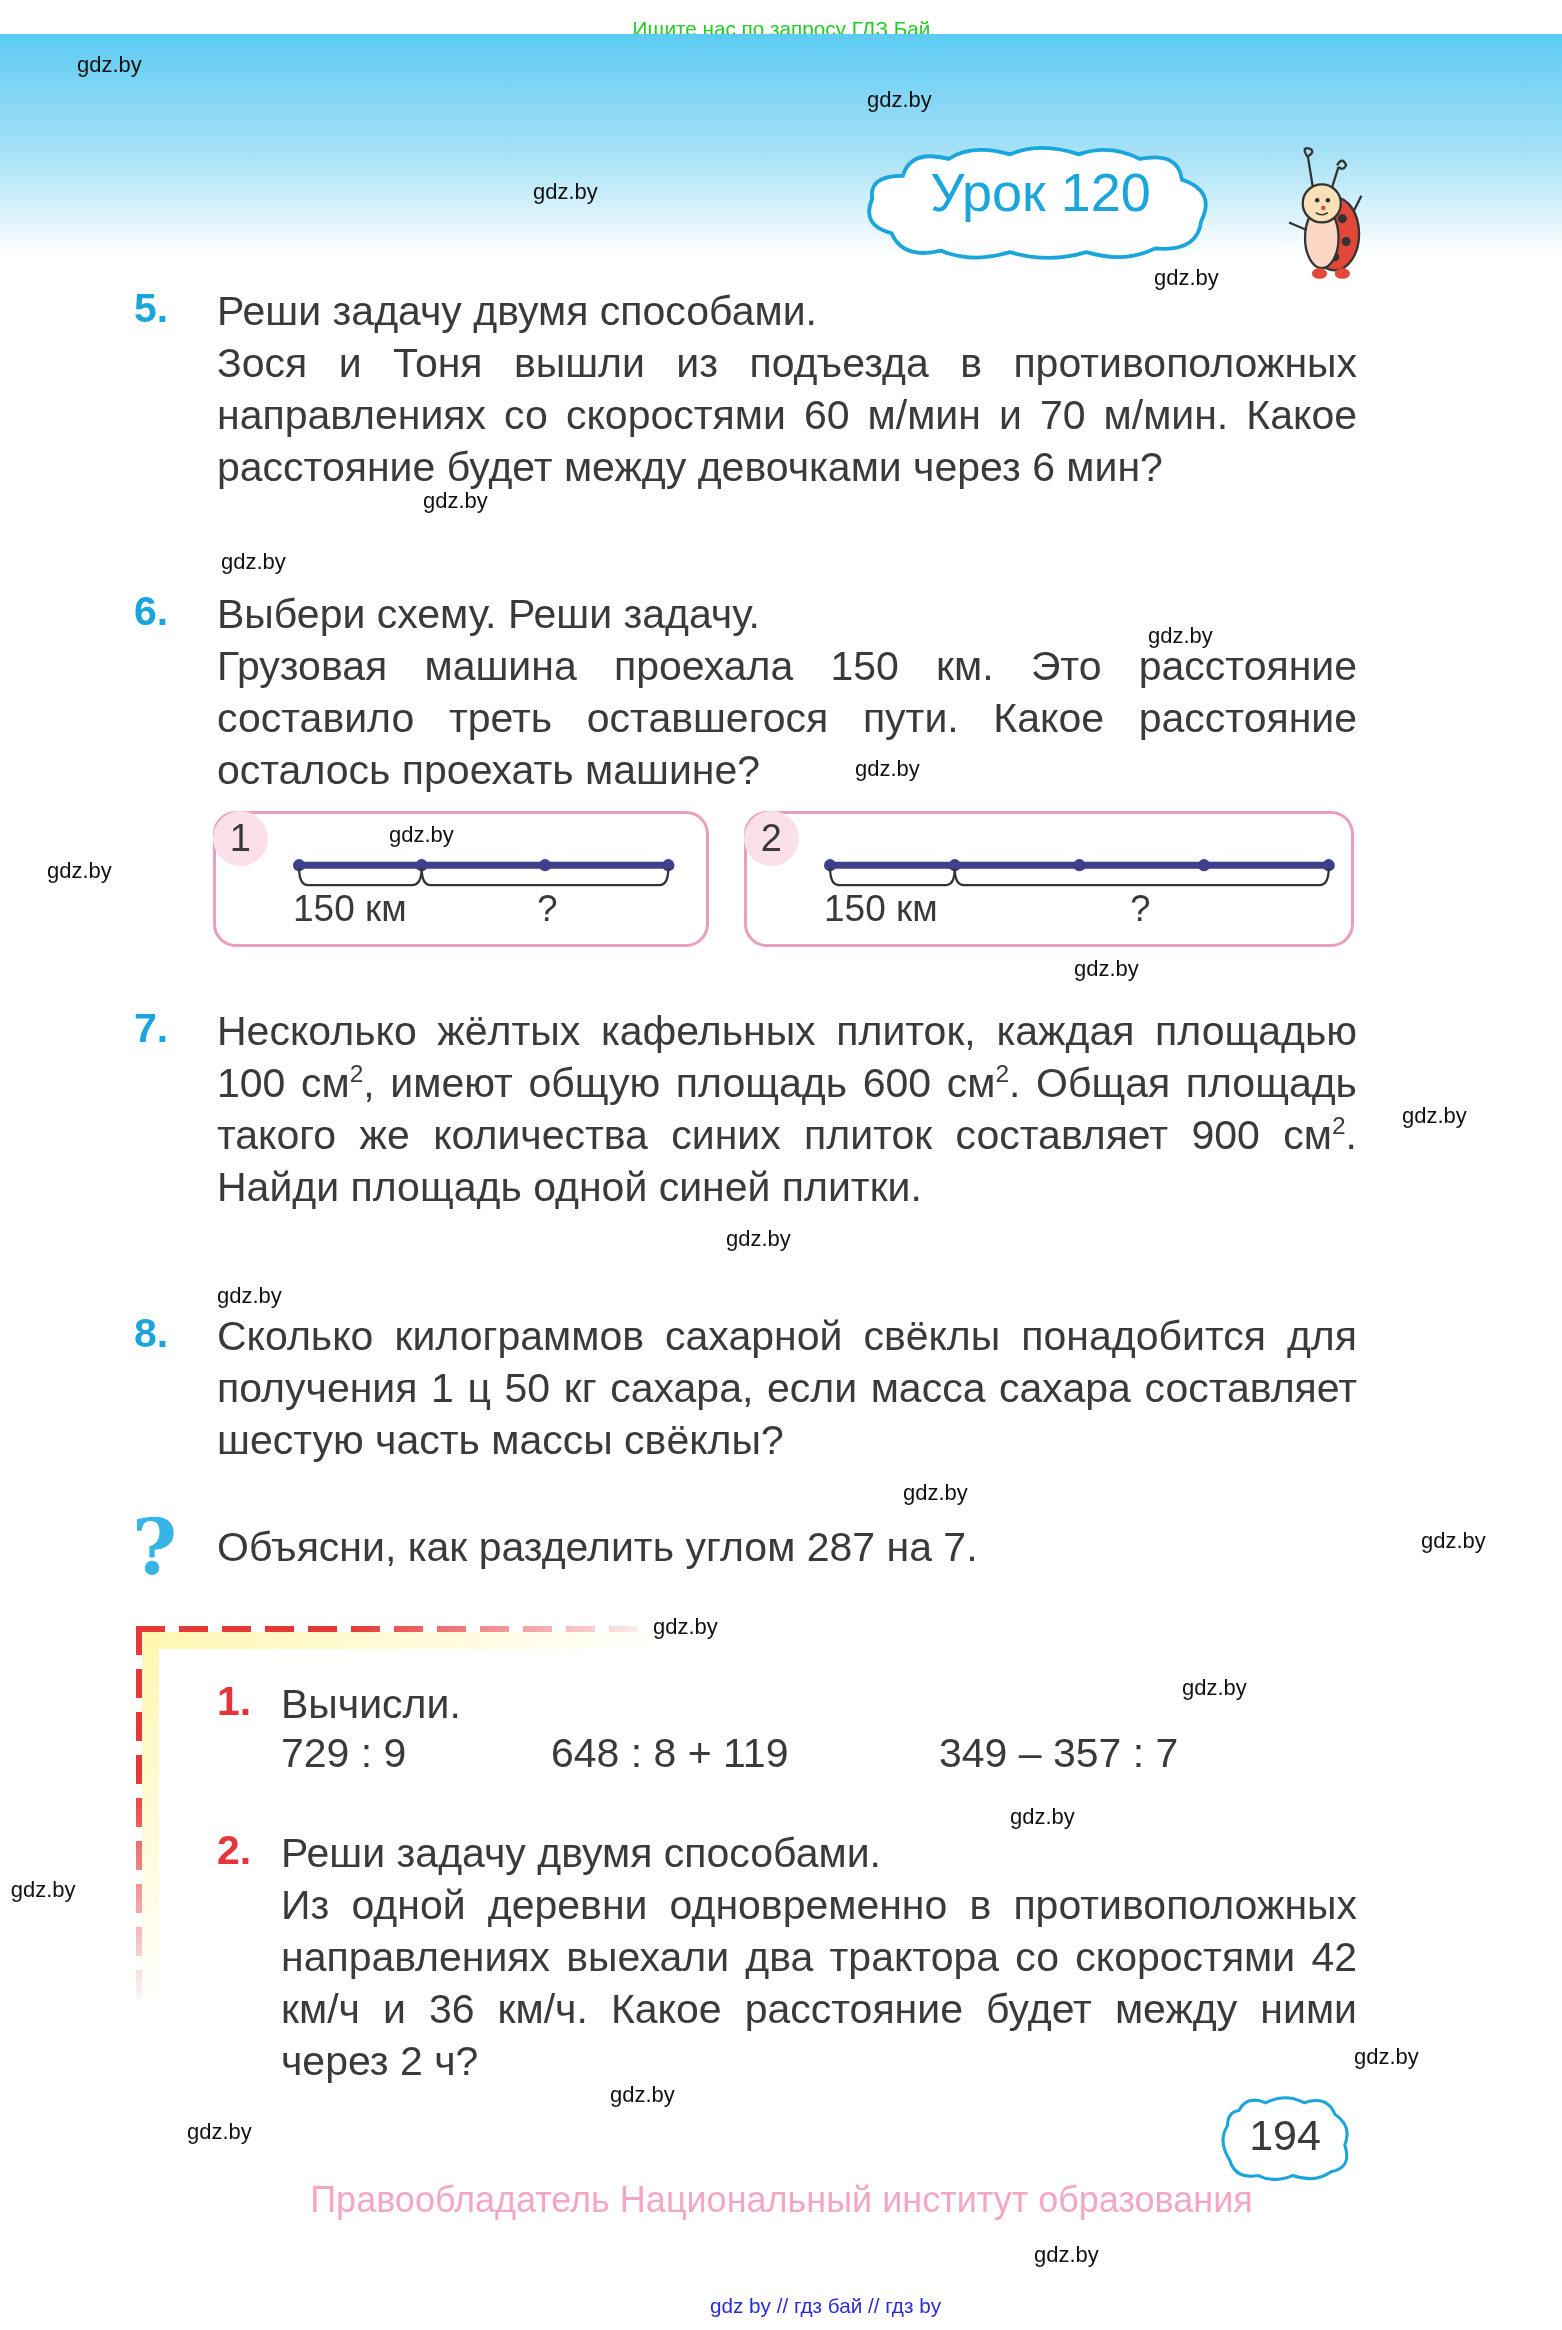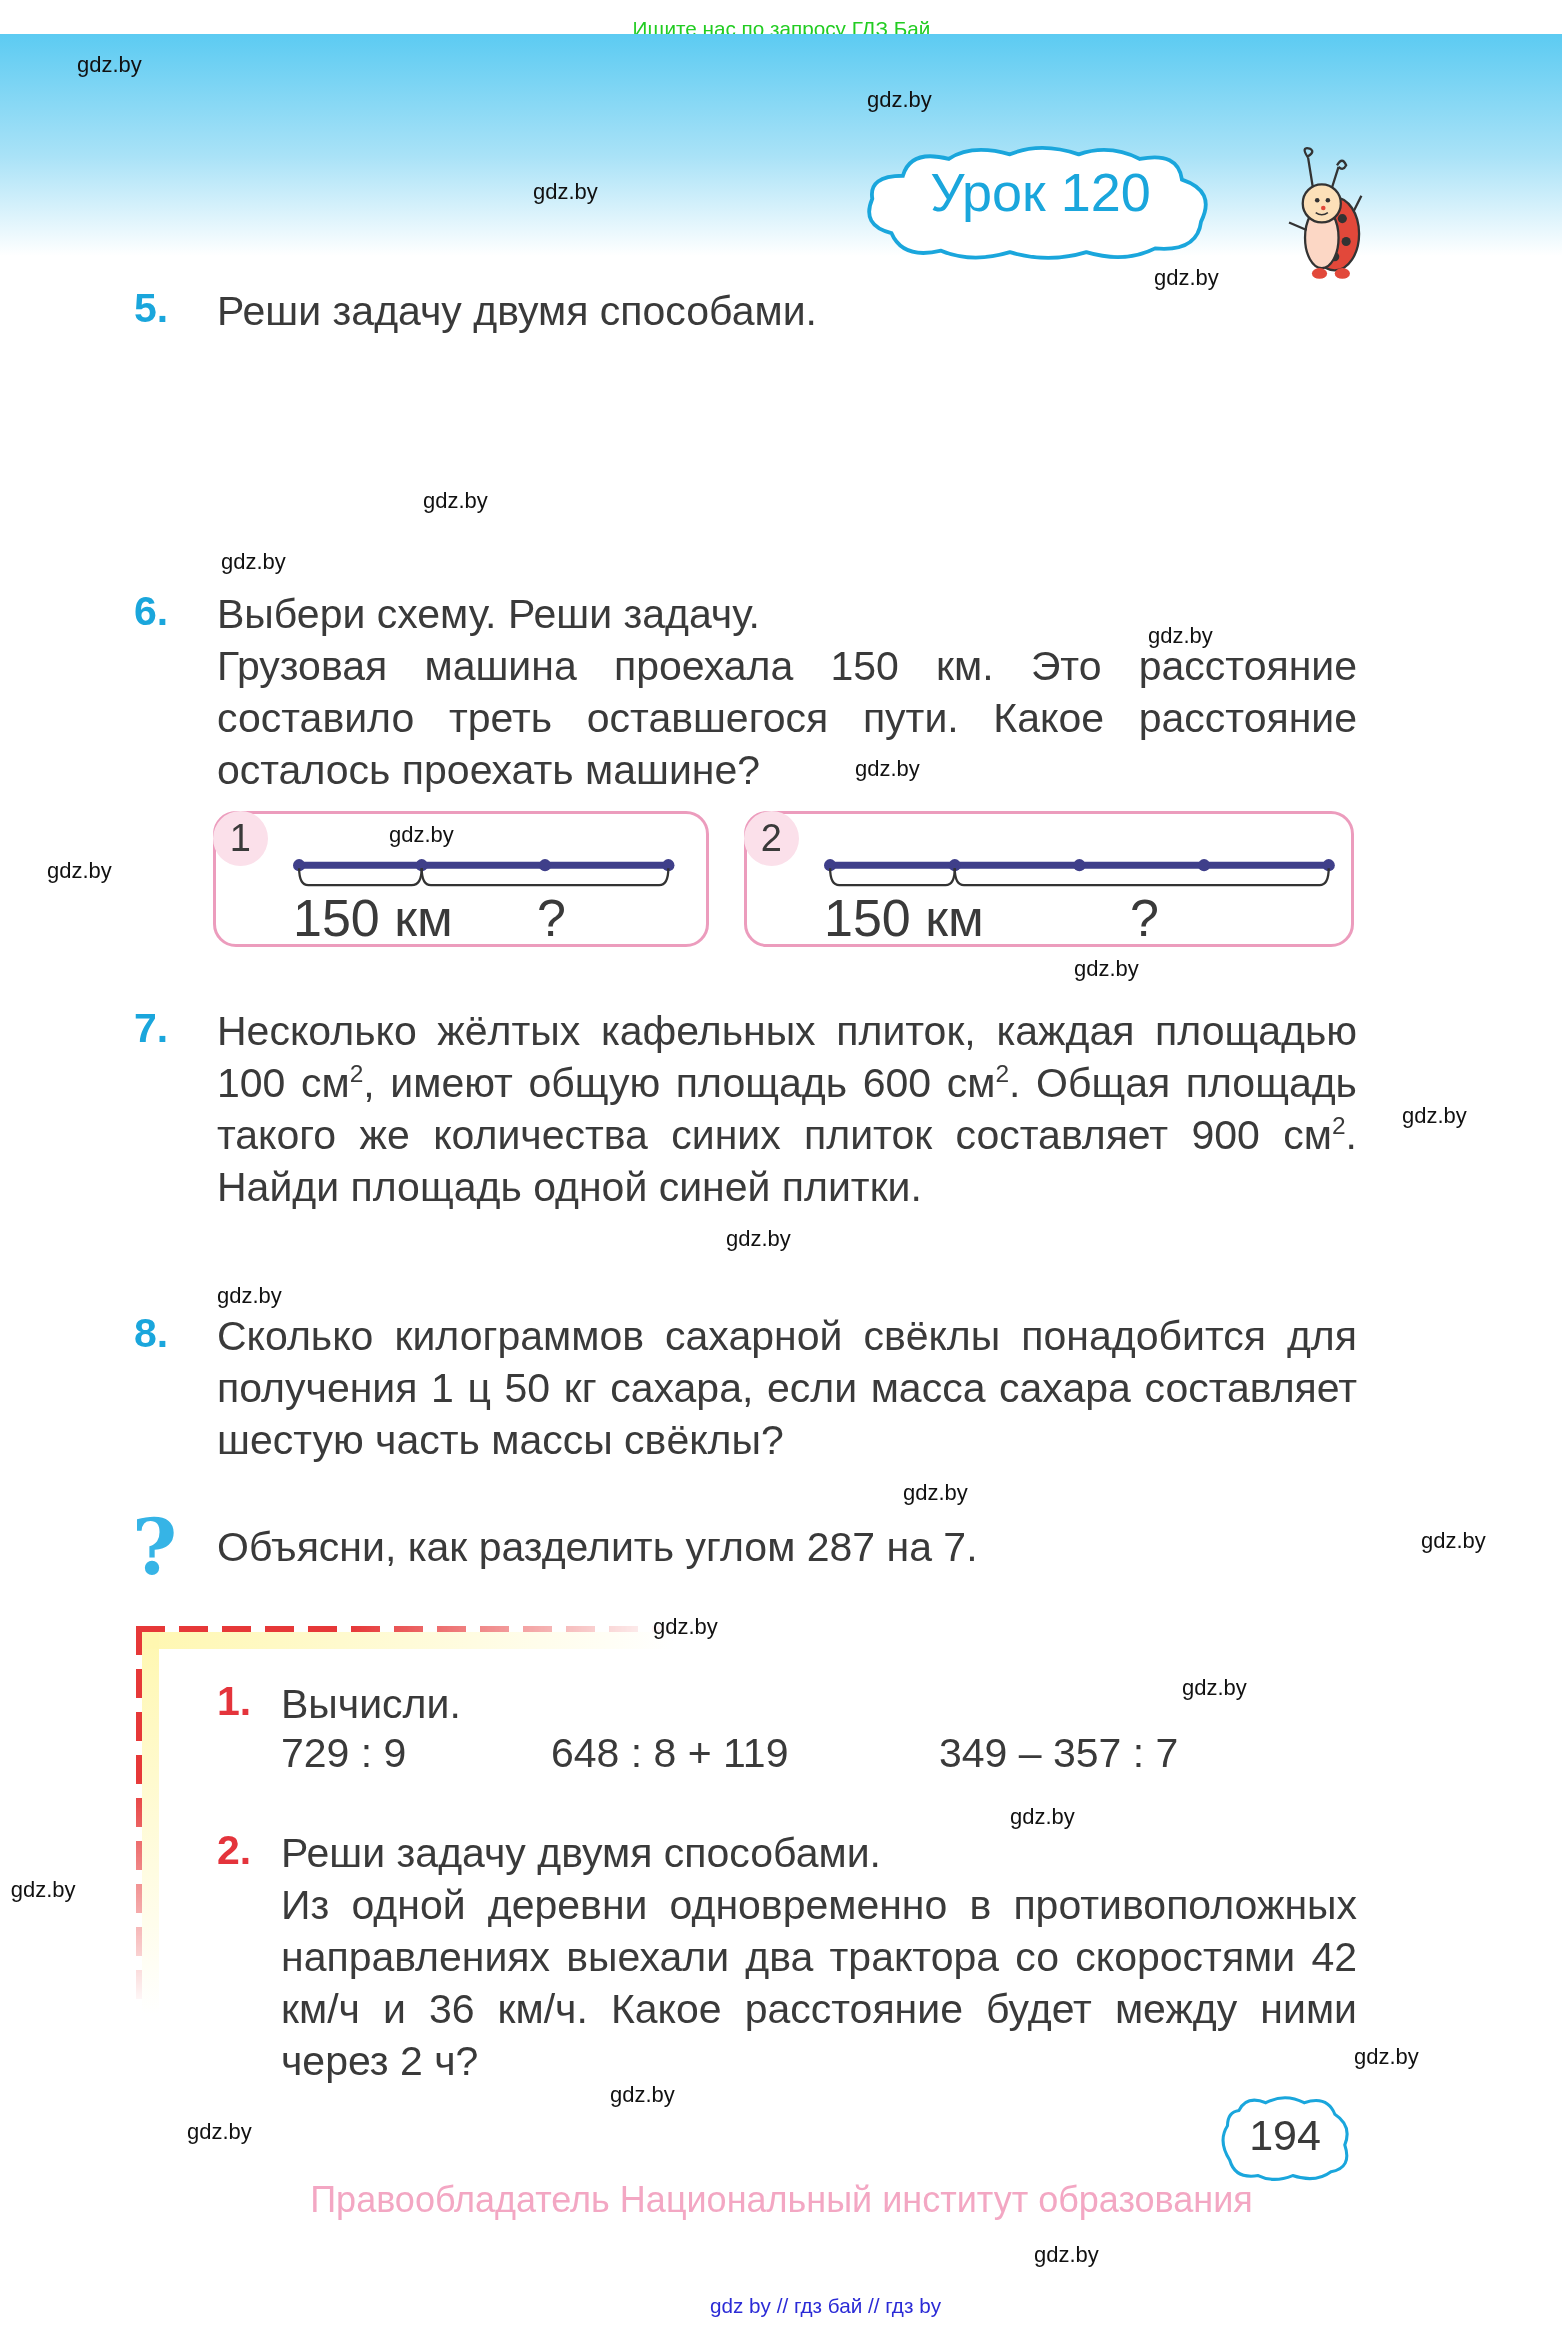--- a/index.html
+++ b/index.html
@@ -13,21 +13,21 @@
   .ladybug{position:absolute;left:1270px;top:142px;width:99px;height:138px;}
   .task{position:absolute;left:134px;width:1224px;}
   .num{position:absolute;left:0;font-size:41px;font-weight:bold;}
   .num.blue{color:#1aa6dc;}
   .num.red{color:#e4343c;}
   .txt{position:absolute;left:83px;width:1140px;font-size:41px;line-height:52px;color:#3a3a3a;text-align:justify;}
   .txt p{margin:0;}
   sup{font-size:24.5px;line-height:0;}
   .scheme{position:absolute;top:811px;height:130px;border:3.1px solid #ec9cbd;border-radius:23px;background:#fff;}
   .scheme .badge{position:absolute;left:-3.1px;top:-3.1px;width:55px;height:55px;border-radius:50%;background:#fbe0ea;font-size:38px;color:#3a3a3a;text-align:center;line-height:55px;}
-  .scheme .lab{position:absolute;top:74px;font-size:52px;color:#3a3a3a;}
+  .scheme .lab{position:absolute;top:74px;font-size:37px;color:#3a3a3a;}
   .q-icon{position:absolute;left:132px;top:1513px;width:54px;height:69px;font-size:77px;font-weight:bold;color:#36b4e6;line-height:69px;font-family:"DejaVu Serif",serif;}
   .box-top{position:absolute;left:136px;top:1626px;width:536px;height:6.1px;background:repeating-linear-gradient(90deg,#e63838 0 29px,transparent 29px 43px);-webkit-mask:linear-gradient(90deg,#000 40%,transparent);mask:linear-gradient(90deg,#000 40%,transparent);}
   .box-top-glow{position:absolute;left:139px;top:1632px;width:536px;height:17px;background:linear-gradient(90deg,#fff7b0,rgba(255,255,255,0));}
   .box-left{position:absolute;left:136px;top:1626px;width:6.1px;height:383px;background:repeating-linear-gradient(180deg,#e63838 0 29px,transparent 29px 43px);-webkit-mask:linear-gradient(#000 40%,transparent);mask:linear-gradient(#000 40%,transparent);}
   .box-left-glow{position:absolute;left:142px;top:1632px;width:17px;height:383px;background:linear-gradient(#fff7b0,rgba(255,255,255,0));}
   .expr{position:absolute;font-size:41px;color:#3a3a3a;white-space:nowrap;}
   .page-num{position:absolute;left:1216px;top:2095px;width:138px;height:86px;}
   .page-num-text{position:absolute;left:1216px;top:2111px;width:138px;text-align:center;font-size:43px;color:#3a3a3a;}
   .copyright{position:absolute;left:0;top:2179px;width:1563px;text-align:center;font-size:36px;color:#f3a7c3;}
   .footer{position:absolute;left:0;top:2294px;width:1563px;text-align:center;font-size:20.7px;color:#2b2bd6;margin-left:44px;}
@@ -58,20 +58,21 @@
   <path d="M60 92 Q68 98 76 92" stroke="#333" stroke-width="2" fill="none"></path>
   <path d="M48 115 L25 105 M110 90 L120 70" stroke="#333" stroke-width="3"></path>
   <ellipse cx="65" cy="172" rx="10" ry="7" fill="#e2483a"></ellipse>
     <ellipse cx="95" cy="172" rx="10" ry="7" fill="#e2483a"></ellipse>
 </svg>
 
 <div class="task" style="top:285px;height:260px;">
   <div class="num blue">5.</div>
   <div class="txt" style="top:0;">
     <p>Реши задачу двумя способами.</p>
+    <p>Зося и Тоня вышли из подъезда в противоположных направлениях со скоростями 60 м/мин и 70 м/мин. Какое расстояние будет между девочками через 6 мин?</p>
   </div>
 </div>
 
 <div class="task" style="top:588px;height:207px;">
   <div class="num blue">6.</div>
   <div class="txt" style="top:0;">
     <p>Выбери схему. Реши задачу.</p>
     <p>Грузовая машина проехала 150 км. Это расстояние составило треть оставшегося пути. Какое расстояние осталось проехать машине?</p>
   </div>
 </div>

